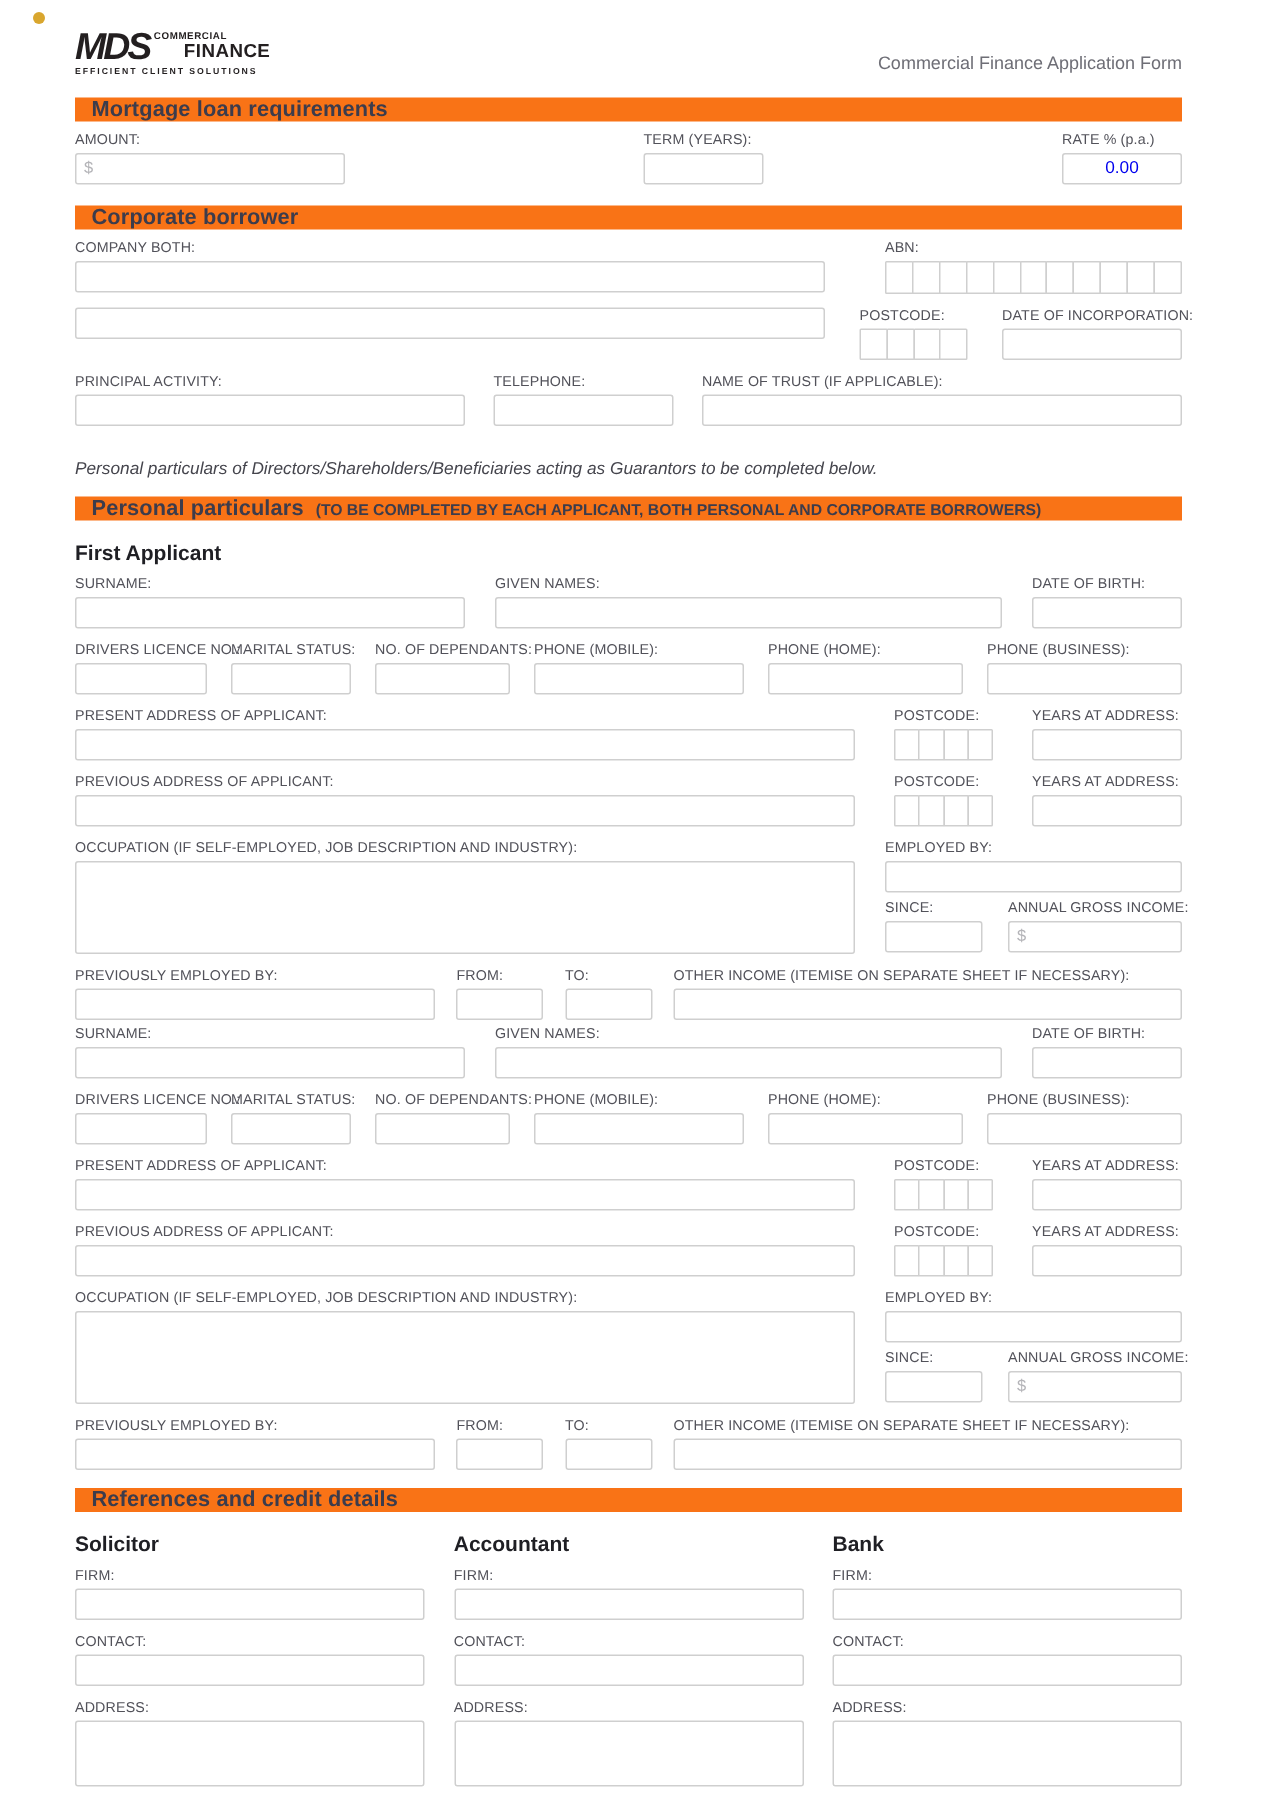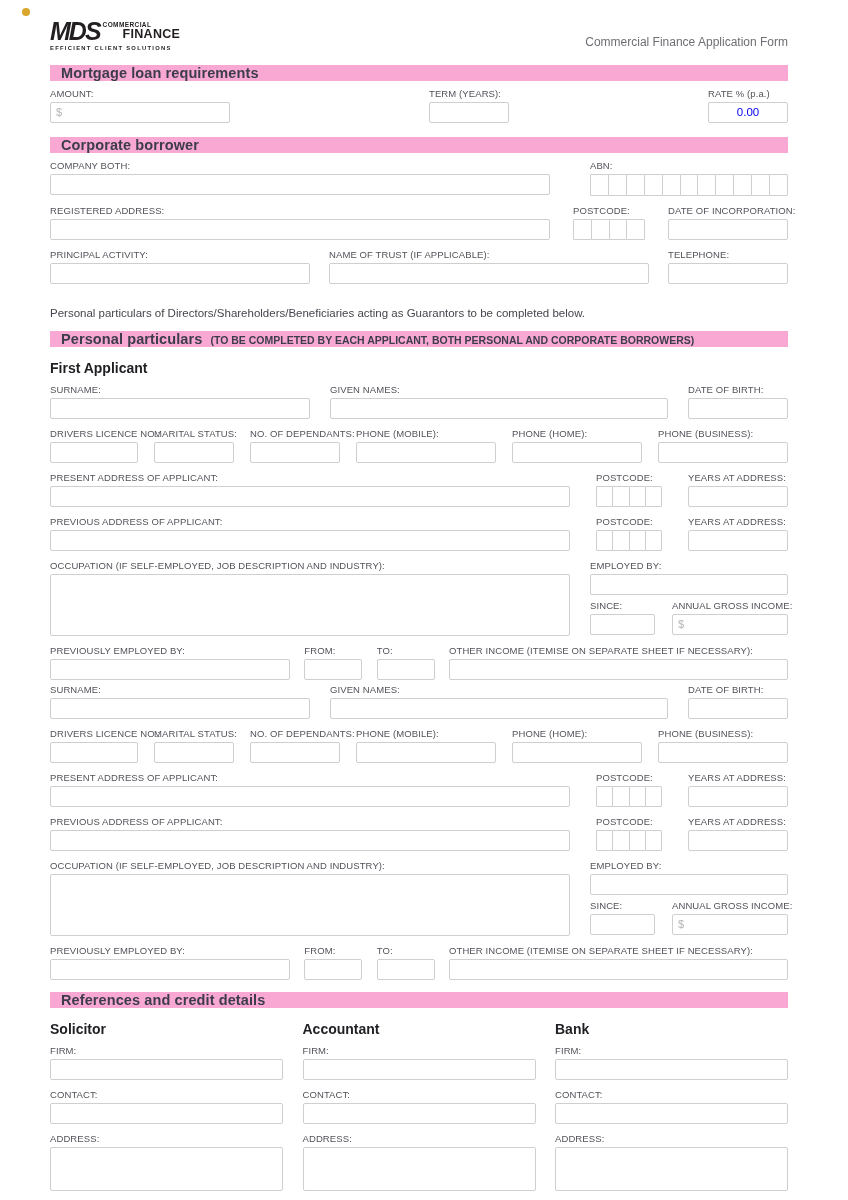--- a/index.html
+++ b/index.html
@@ -16,42 +16,42 @@
   .logo-top { display:flex; align-items:flex-end; gap:3px; }
   .logo-mark { font-size:25px; font-weight:800; letter-spacing:-2px; color:#231f20; line-height:0.85; position:relative; font-style:italic; }
   .logo-dot { position:absolute; left:22px; top:8px; width:8px; height:8px; border-radius:50%; background:#d9a62e; }
   .logo-right { display:flex; flex-direction:column; line-height:1; padding-bottom:1px; }
   .logo-line1 { font-size:6.5px; font-weight:600; color:#231f20; letter-spacing:0.4px; }
   .logo-line2 { font-size:12.5px; font-weight:800; color:#231f20; letter-spacing:0.3px;padding-left:20px; }
   .logo-tag { font-size:5.8px; font-weight:700; color:#231f20; letter-spacing:1.3px; margin-top:3px; }
   .doc-title { font-size:12px; color:#6e6e76; padding-bottom:2px; }
 
   
-  .bar { background:#f9a8d4; height:24px; display:flex; align-items:center; padding-left:11px; gap:8px; margin-bottom:7px; }
+  .bar { background:#f97316; height:24px; display:flex; align-items:center; padding-left:11px; gap:8px; margin-bottom:7px; }
   .bar-title { font-size:14.5px; font-weight:800; color:#3c3c4c; letter-spacing:0.1px; }
   .bar-sub { font-size:10.5px; font-weight:700; color:#3c3c4c; padding-top:2px; }
 
   
   .row { display:flex; justify-content:space-between; align-items:flex-start; margin-bottom:9px; }
   .field { display:flex; flex-direction:column; }
   .lbl { font-size:9.5px; color:#52525a; margin-bottom:3px; white-space:nowrap; letter-spacing:0.1px; }
   .inp {
     height:21px; width:100%; border:1px solid #cfcfcf; border-radius:2px; background:#fff;
     font-family:"Liberation Sans", sans-serif; font-size:11px; color:#333; padding:0 5px; outline:none;
   }
   .inp::placeholder { color:#b4b4b8; }
   textarea.inp { resize:none; padding-top:3px; }
   .rate { text-align:center; color:#0000ee; font-size:11.5px; }
   .boxes { display:flex; }
   .boxes .cell { flex:1; border:1px solid #cfcfcf; background:#fff; margin-left:-1px; border-radius:1px; }
   .boxes .cell:first-child { margin-left:0; }
   .abn-h { height:22px; }
   .pc-h { height:21px; }
 
-  .note { font-size:11.5px; color:#45454d; margin:14px 0 12px 0; }
+  .note { font-size:11.5px; color:#45454d; margin:14px 0 12px 0;font-style:italic; }
   .sub-h { font-size:14px; font-weight:700; color:#1f1f24; margin:6px 0 8px 0; }
 
   .right-col { display:flex; flex-direction:column; width:198px; }
   .sec-gap { margin-top:5px; }
 
   
   .ref-row { display:flex; justify-content:space-between; }
   .ref-col { width:233px; display:flex; flex-direction:column; }
   .ref-col .field { margin-bottom:9px; }
 </style>
@@ -113,21 +113,20 @@
           <span class="cell"></span>
           <span class="cell"></span>
           <span class="cell"></span>
           <span class="cell"></span>
           <span class="cell"></span>
         </div>
     </div>
   </div>
   <div class="row">
     <div class="field" style="width:500px;">
-      <span class="lbl">REGISTERED ADDRESS:</span>
       <input class="inp" style="">
     </div>
     <div class="field" style="width:72px;">
       <span class="lbl">POSTCODE:</span>
       <div class="boxes pc-h">
           <span class="cell"></span>
           <span class="cell"></span>
           <span class="cell"></span>
           <span class="cell"></span>
         </div>
@@ -135,26 +134,26 @@
     <div class="field" style="width:120px;">
       <span class="lbl">DATE OF INCORPORATION:</span>
       <input class="inp" style="">
     </div>
   </div>
   <div class="row">
     <div class="field" style="width:260px;">
       <span class="lbl">PRINCIPAL ACTIVITY:</span>
       <input class="inp" style="">
     </div>
+    <div class="field" style="width:120px;">
+      <span class="lbl">TELEPHONE:</span>
+      <input class="inp" style="">
+    </div>
     <div class="field" style="width:320px;">
       <span class="lbl">NAME OF TRUST (IF APPLICABLE):</span>
-      <input class="inp" style="">
-    </div>
-    <div class="field" style="width:120px;">
-      <span class="lbl">TELEPHONE:</span>
       <input class="inp" style="">
     </div>
   </div>
   <div class="note">Personal particulars of Directors/Shareholders/Beneficiaries acting as Guarantors to be completed below.</div>
 
   <div class="bar">
     <span class="bar-title">Personal particulars</span>
     <span class="bar-sub">(TO BE COMPLETED BY EACH APPLICANT, BOTH PERSONAL AND CORPORATE BORROWERS)</span>
   </div>
 

